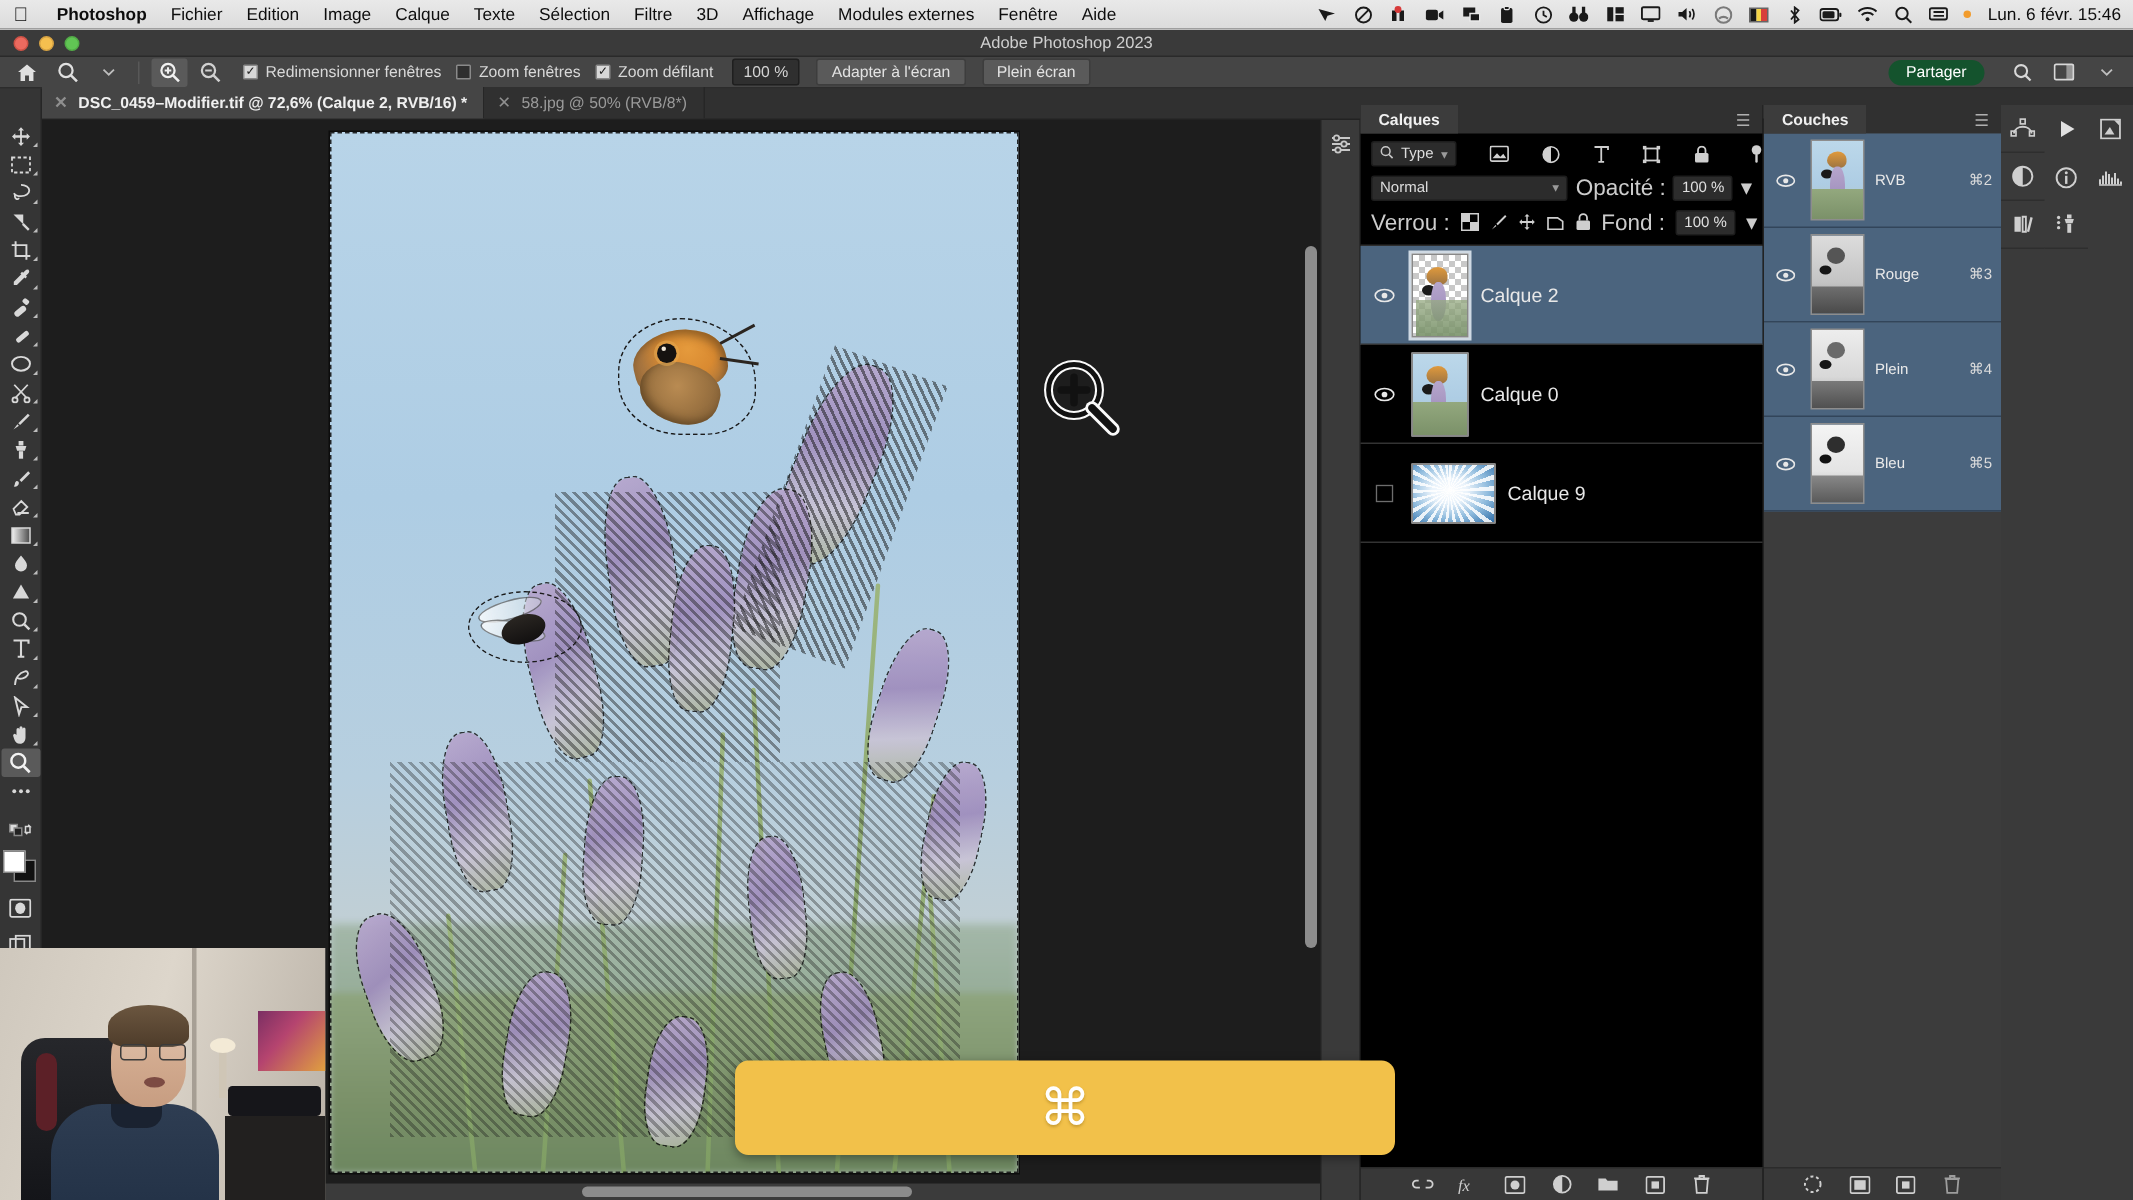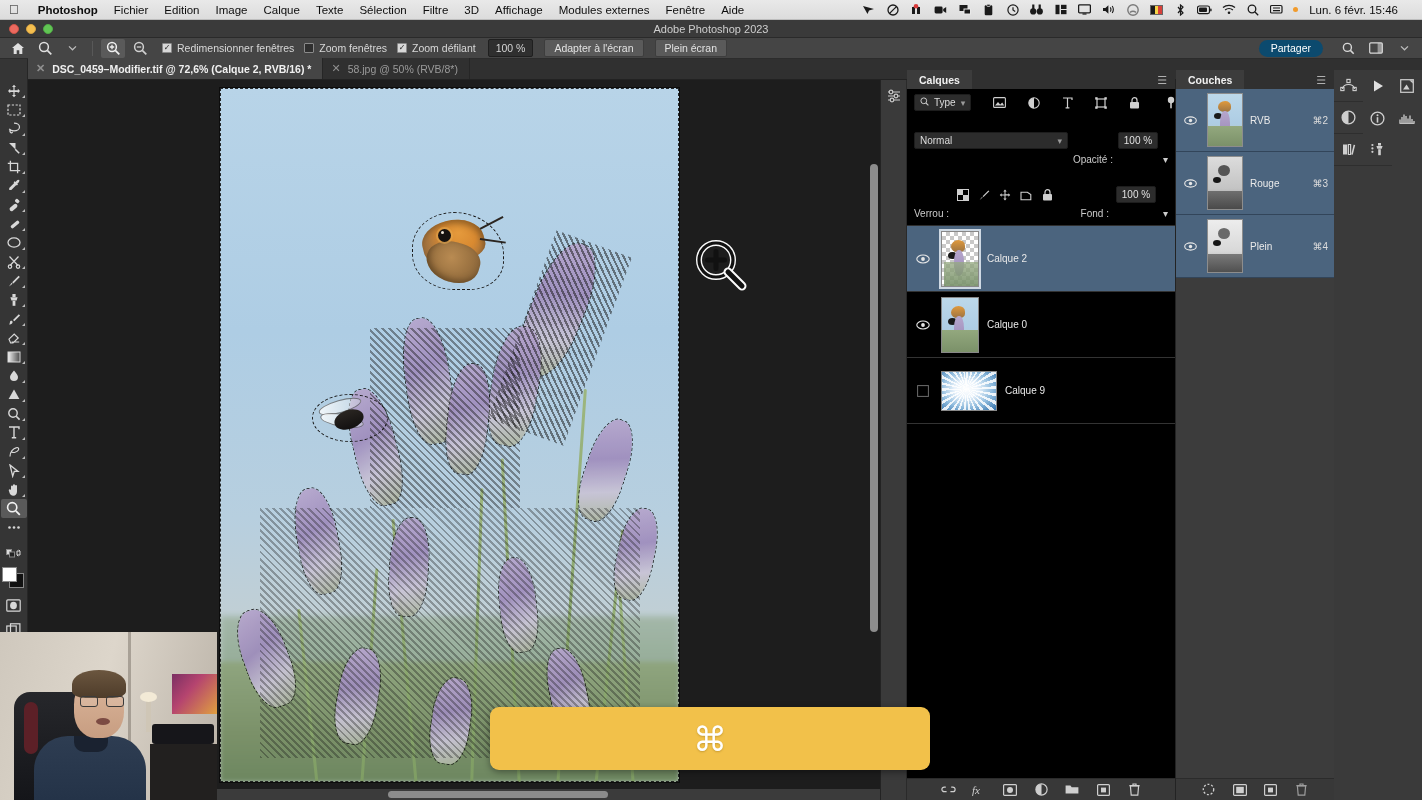--- a/index.html
+++ b/index.html
@@ -15,21 +15,21 @@
   
   .macbar {
     position:absolute; left:0; top:0; width:1422px; height:20px;
     background:linear-gradient(#e9e9e9,#dcdcdc);
     border-bottom:1px solid #bdbdbd;
     display:flex; align-items:center; color:#0d0d0d; font-size:11.5px;
   }
   .macbar .apple { padding:0 11px 0 9px; font-size:13px; line-height:1; }
   .macbar .mi { padding:0 8px; white-space:nowrap; }
   .macbar .mi.bold { font-weight:bold; }
-  .macbar .right { margin-left:auto; display:flex; align-items:center; padding-right:24px; gap:9px; }
+  .macbar .right { margin-left:auto; display:flex; align-items:center; padding-right:8px; gap:9px; }
   .macbar .right .sic { display:flex; align-items:center; justify-content:center; width:15px; height:14px; }
   .macbar .clock { font-size:11.5px; padding-left:2px; white-space:nowrap; }
   .belgium { width:13px; height:10px; display:flex; border:0.5px solid #666; }
   .belgium i { flex:1; }
   .dotorange { width:5px;height:5px;border-radius:50%;background:#f19b2c;align-self:center; }
 
   
   .titlebar {
     position:absolute; left:0; top:20px; width:1422px; height:18px;
     background:#3a3a3a; border-bottom:1px solid #2a2a2a;
@@ -55,21 +55,21 @@
   .ob-ico.sel { background:#5a5a5a; }
   .ob-sep { width:1px;height:15px;background:#585858;margin:0 5px; }
   .ob-chk { display:flex;align-items:center;gap:5px; margin-left:7px; font-size:10.5px; color:#d8d8d8; }
   .cbox { width:10px;height:10px;border:1px solid #8a8a8a;background:#2f2f2f;border-radius:1px;
           display:flex;align-items:center;justify-content:center;font-size:8px;color:#e8e8e8;line-height:1; }
   .cbox.on{ background:#d8d8d8; color:#222; }
   .ob-field { margin-left:9px; height:18px; min-width:44px; background:#2f2f2f;border:1px solid #1f1f1f;
               border-radius:2px; display:flex;align-items:center;justify-content:center; font-size:10.5px; padding:0 7px;}
   .ob-btn { margin-left:8px; height:18px; background:#5a5a5a; border:1px solid #3d3d3d; border-radius:2px;
             display:flex;align-items:center;padding:0 9px; font-size:10.5px; color:#e2e2e2;text-align:center; }
-  .share { margin-left:auto; background:#0c4a6e;color:#fff;border-radius:11px;height:17px;
+  .share { margin-left:auto; background:#14532d;color:#fff;border-radius:11px;height:17px;
            display:flex;align-items:center;padding:0 12px;font-size:10.5px; }
   .ob-right { display:flex;align-items:center;gap:4px; padding-left:10px; }
 
   
   .tabbar {
     position:absolute; left:28px; top:59px; width:1394px; height:21px;
     background:#303030; display:flex; align-items:flex-end;
     border-bottom:1px solid #222;
   }
   .tab { height:21px; display:flex;align-items:center; padding:0 11px 0 8px; gap:7px;
@@ -159,40 +159,40 @@
 
   .filtrow { display:flex; align-items:center; gap:22px; padding:5px 7px 3px 7px; }
   .combo { height:17px; background:#2c2c2c;border:1px solid #1d1d1d;border-radius:2px;
            display:flex;align-items:center;padding:0 5px;gap:5px;font-size:10px;color:#ddd; }
   .combo .cv { flex:1; }
   .combo .ch { color:#9a9a9a;font-size:9px; }
   .fic { width:17px;height:17px;display:flex;align-items:center;justify-content:center;color:#cfcfcf; }
 
   .moderow { display:flex; align-items:center; gap:5px; padding:2px 7px; }
   .moderow .combo { flex:1;gap:20px; }
-  .lbl { font-size:10px;color:#cccccc;white-space:nowrap;margin-top:38px; }
+  .lbl { font-size:15px;color:#cccccc;white-space:nowrap; }
   .numfield { height:17px;min-width:40px;background:#2c2c2c;border:1px solid #1d1d1d;border-radius:2px;
               display:flex;align-items:center;justify-content:center;font-size:10px;color:#e0e0e0;padding:0 4px; }
 
   .lockrow { display:flex;align-items:center;gap:7px;padding:3px 7px 6px 7px; }
   .lockrow .li { width:14px;height:14px;display:flex;align-items:center;justify-content:center;color:#cfcfcf; }
 
   .layerlist { border-top:1px solid #2e2e2e; }
   .layerrow { height:66px; display:flex;align-items:center; border-bottom:1px solid #333;
               padding-left:6px; gap:8px; }
   .layerrow.sel { background:#4b647e; }
   .eye { width:20px; display:flex;align-items:center;justify-content:center;color:#e3e3e3; }
   .thumb { width:38px;height:56px;border:1px solid #888; background:#fff; position:relative; overflow:hidden;flex:0 0 auto; }
   .thumb.wide { width:56px;height:40px; }
   .thumb.checker { background-image:
       linear-gradient(45deg,#c8c8c8 25%,transparent 25%,transparent 75%,#c8c8c8 75%),
       linear-gradient(45deg,#c8c8c8 25%,transparent 25%,transparent 75%,#c8c8c8 75%);
       background-size:8px 8px; background-position:0 0,4px 4px; background-color:#fff; }
   .thumb.selected { box-shadow:0 0 0 2px #cfd9e3; }
-  .lname { font-size:10px; color:#e8e8e8; }
+  .lname { font-size:13px; color:#e8e8e8; }
   .tsky { position:absolute;inset:0;background:linear-gradient(#bcd8ea,#aecde4 55%,#b9c6be 100%); }
   .tcloud { position:absolute;inset:0;
      background:radial-gradient(ellipse at 45% 45%, #ffffff 0%, #eaf3fb 28%, #8fbbdd 62%, #2f6ea8 100%); }
   .tcloud::after{content:"";position:absolute;inset:0;
      background:repeating-conic-gradient(from 0deg at 45% 45%, rgba(255,255,255,.85) 0deg 6deg, rgba(255,255,255,0) 6deg 14deg);}
 
   .panelfoot { position:absolute; left:0; bottom:0; width:100%; height:22px; background:#383838;
                border-top:1px solid #2b2b2b; display:flex;align-items:center;justify-content:center;gap:16px; }
   .panelfoot .fi { width:15px;height:15px;display:flex;align-items:center;justify-content:center;color:#cfcfcf; }
 
@@ -961,20 +961,36 @@
       <span class="chthumb">
         <span class="chgray" style="background:linear-gradient(#ededed,#d8d8d8 60%,#9c9c9c 100%)"></span>
         <span style="position:absolute;left:10px;top:8px;width:12px;height:11px;border-radius:55%;background:#6a6a6a"></span>
         <span style="position:absolute;left:5px;top:20px;width:8px;height:6px;border-radius:50%;background:#161616"></span>
         <span style="position:absolute;left:0;bottom:0;width:36px;height:18px;background:linear-gradient(#7a7a7a,#505050)"></span>
       </span>
       <span class="chname">Plein</span>
       <span class="chkey">⌘4</span>
     </div>
 
+    <div class="chrow">
+      <span class="eye">
+        <svg width="13" height="9" viewBox="0 0 13 9">
+            <ellipse cx="6.5" cy="4.5" rx="5.8" ry="3.6" fill="none" stroke="#e8e8e8" stroke-width="1.1"></ellipse>
+            <circle cx="6.5" cy="4.5" r="1.7" fill="#e8e8e8"></circle>
+          </svg>
+        </span>
+      <span class="chthumb">
+        <span class="chgray" style="background:linear-gradient(#f4f4f4,#e4e4e4 60%,#a8a8a8 100%)"></span>
+        <span style="position:absolute;left:10px;top:8px;width:12px;height:11px;border-radius:55%;background:#2e2e2e"></span>
+        <span style="position:absolute;left:5px;top:20px;width:8px;height:6px;border-radius:50%;background:#111"></span>
+        <span style="position:absolute;left:0;bottom:0;width:36px;height:18px;background:linear-gradient(#888,#5a5a5a)"></span>
+      </span>
+      <span class="chname">Bleu</span>
+      <span class="chkey">⌘5</span>
+    </div>
 
     <div class="panelfoot">
       <span class="fi">
         <svg width="13" height="13" viewBox="0 0 13 13">
             <circle cx="6.5" cy="6.5" r="5.2" fill="none" stroke="#cfcfcf" stroke-width="1.3" stroke-dasharray="2 1.8"></circle>
           </svg>
         </span>
       <span class="fi">
         <svg width="14" height="12" viewBox="0 0 14 12">
             <rect x="0.6" y="0.6" width="12.8" height="10.8" rx="1" fill="none" stroke="#cfcfcf" stroke-width="1.2"></rect>

